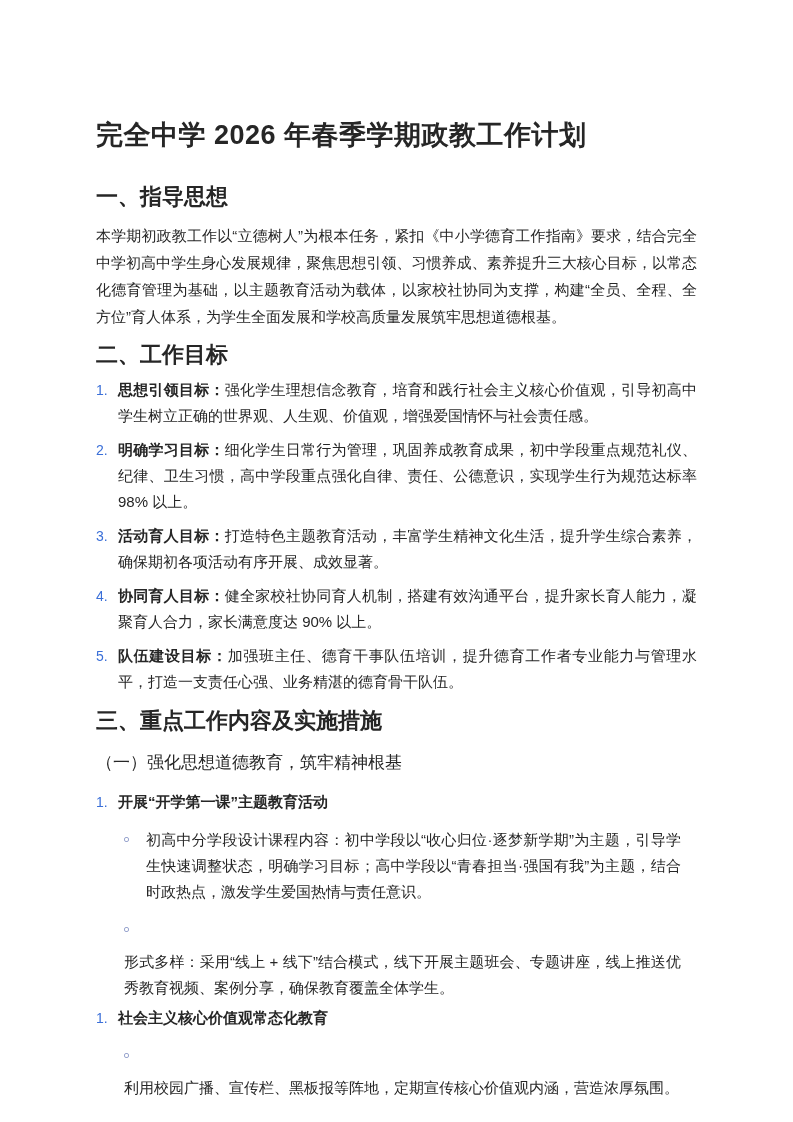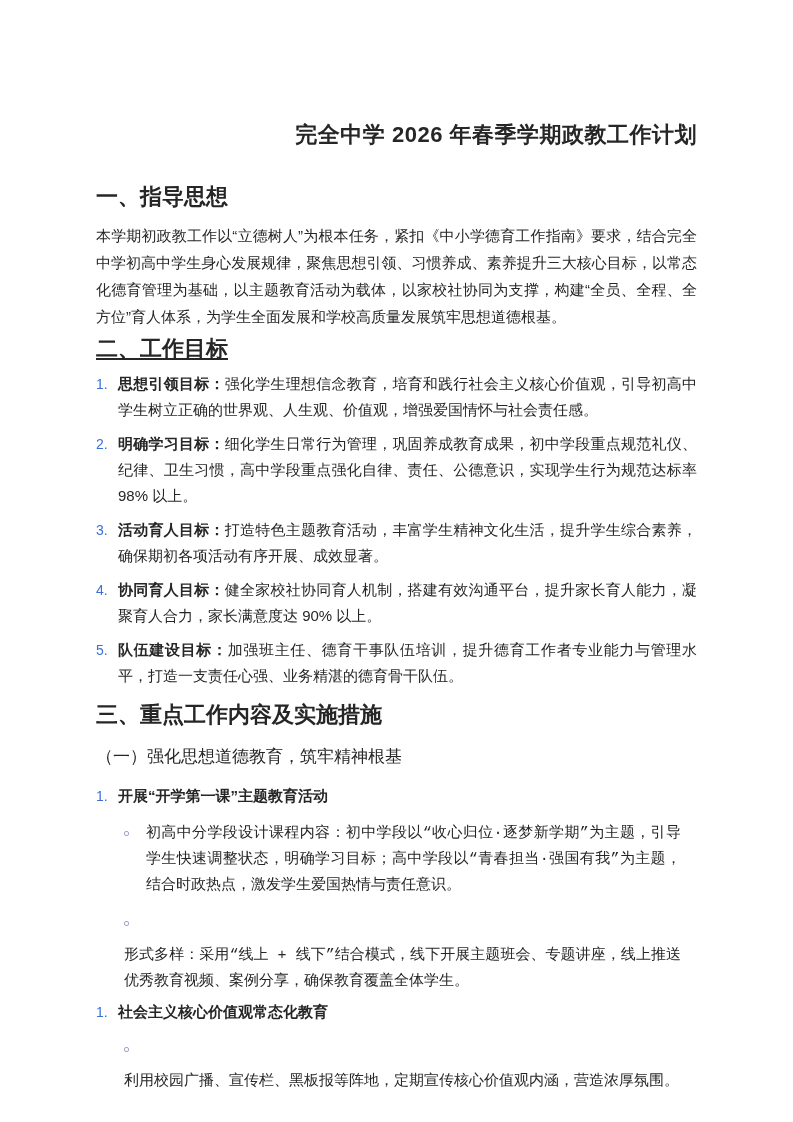--- a/index.html
+++ b/index.html
@@ -16,35 +16,34 @@
     width: 793px;
     height: 1122px;
     margin: 0 auto;
     background: #ffffff;
     box-sizing: border-box;
     padding: 120px 96px 0 96px;
     overflow: hidden;
   }
   h1.doc-title {
     margin: 0;
-    font-size: 22px;
+    font-size: 27px;
     line-height: 30px;
     font-weight: 700;
-    text-align: right;
+    text-align: left;
     letter-spacing: 0.5px;
   }
   h2.sec-heading {
     margin: 34px 0 0 0;
     font-size: 22px;
     line-height: 25px;
     font-weight: 700;
   }
   h2.sec-heading.tight {
-    margin-top: 6px;
-    text-decoration: underline;
+    margin-top: 12px;
   }
   h2.sec-heading.third {
     margin-top: 14px;
     line-height: 24px;
   }
   h3.sub-heading {
     margin: 18px 0 0 0;
     font-size: 17px;
     line-height: 24px;
     font-weight: 400;
@@ -87,21 +86,20 @@
     font-size: 15px;
     line-height: 22px;
   }
   .num-item.tight { margin-top: 6px; }
   .num-item .num-marker { line-height: 22px; }
   .num-item .item-title { font-weight: 700; text-align: center; }
   .bullet-list {
     margin: 14px 16px 0 28px;
     padding: 0;
     list-style: none;
-    font-family: Liberation Mono, monospace;
   }
   .bullet-list > li {
     display: flex;
     align-items: flex-start;
     margin: 0 0 12px 0;
     font-size: 15px;
     line-height: 26px;
   }
   .bullet-list > li:last-child { margin-bottom: 0; flex-direction: column; }
   .bullet-marker {

